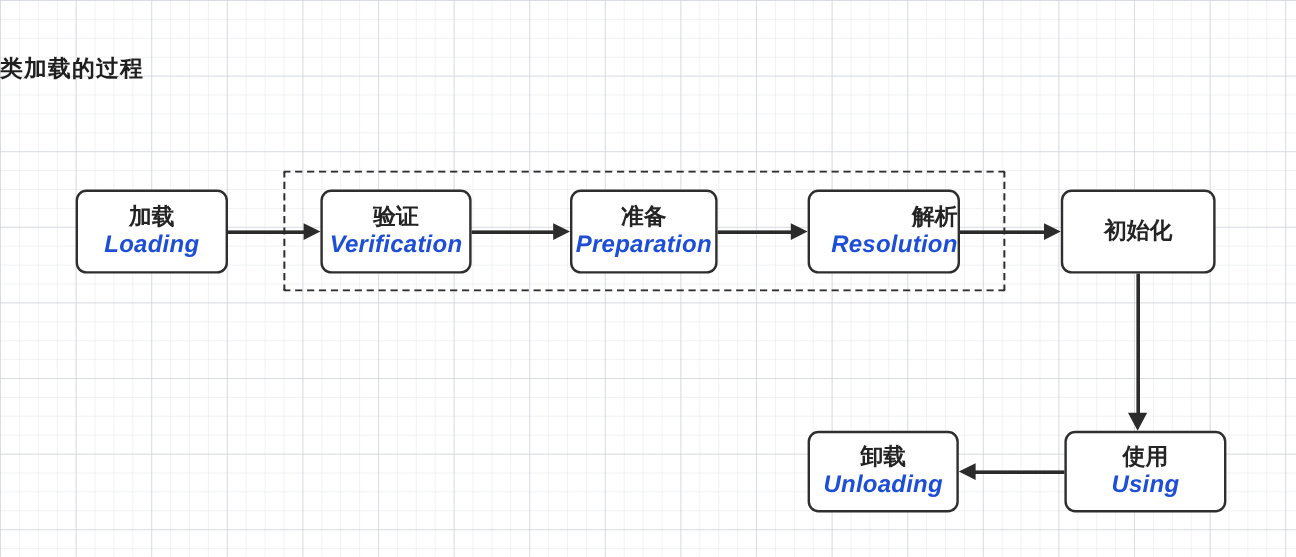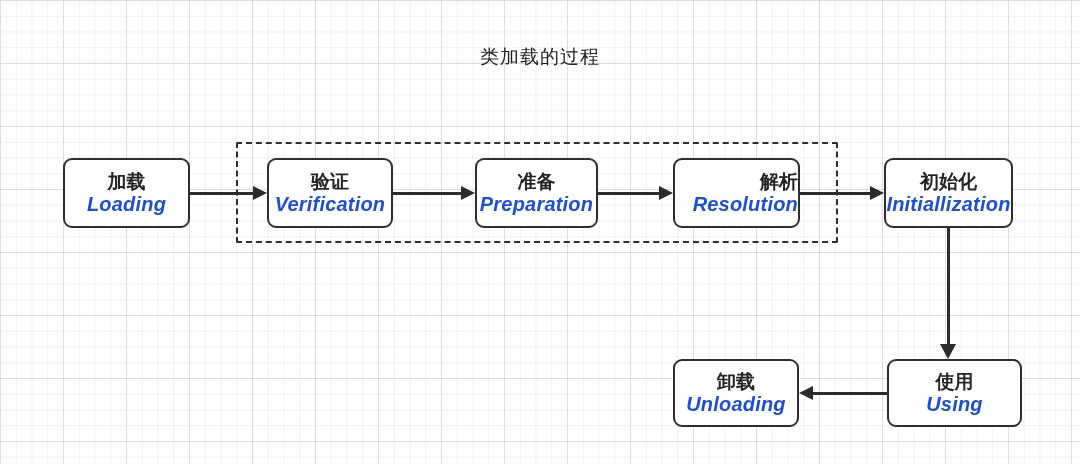--- a/index.html
+++ b/index.html
@@ -18,23 +18,22 @@
       linear-gradient(to bottom, rgba(205,210,215,0.65) 1px, transparent 1px),
       linear-gradient(to right, rgba(222,226,230,0.45) 1px, transparent 1px),
       linear-gradient(to bottom, rgba(222,226,230,0.45) 1px, transparent 1px);
     background-size: 63px 63px, 63px 63px, 15.75px 15.75px, 15.75px 15.75px;
     color: #242424;
   }
   .diagram-title {
     position: absolute;
     left: 0; top: 44px;
     width: 100%;
-    text-align: center;
     font-size: 19px;
-    font-weight: normal;
+    font-weight: bold;
     letter-spacing: 1px;
     color: #1f1f1f;
   }
   .outer-dotted {
     position: absolute;
     left: 37px; top: 90px;
     width: 993px; height: 178px;
     border: 2.5px dotted #3c3c3c;
     border-radius: 2px;
   }
@@ -111,21 +110,20 @@
     <span class="en">Preparation</span>
   </div>
 
   <div class="node n-resolution">
     <span class="zh">解析</span>
     <span class="en">Resolution</span>
   </div>
 
   <div class="node n-initialization">
     <span class="zh">初始化</span>
-    <span class="en">Initiallization</span>
   </div>
 
   <div class="node n-using">
     <span class="zh">使用</span>
     <span class="en">Using</span>
   </div>
 
   <div class="node n-unloading">
     <span class="zh">卸载</span>
     <span class="en">Unloading</span>

